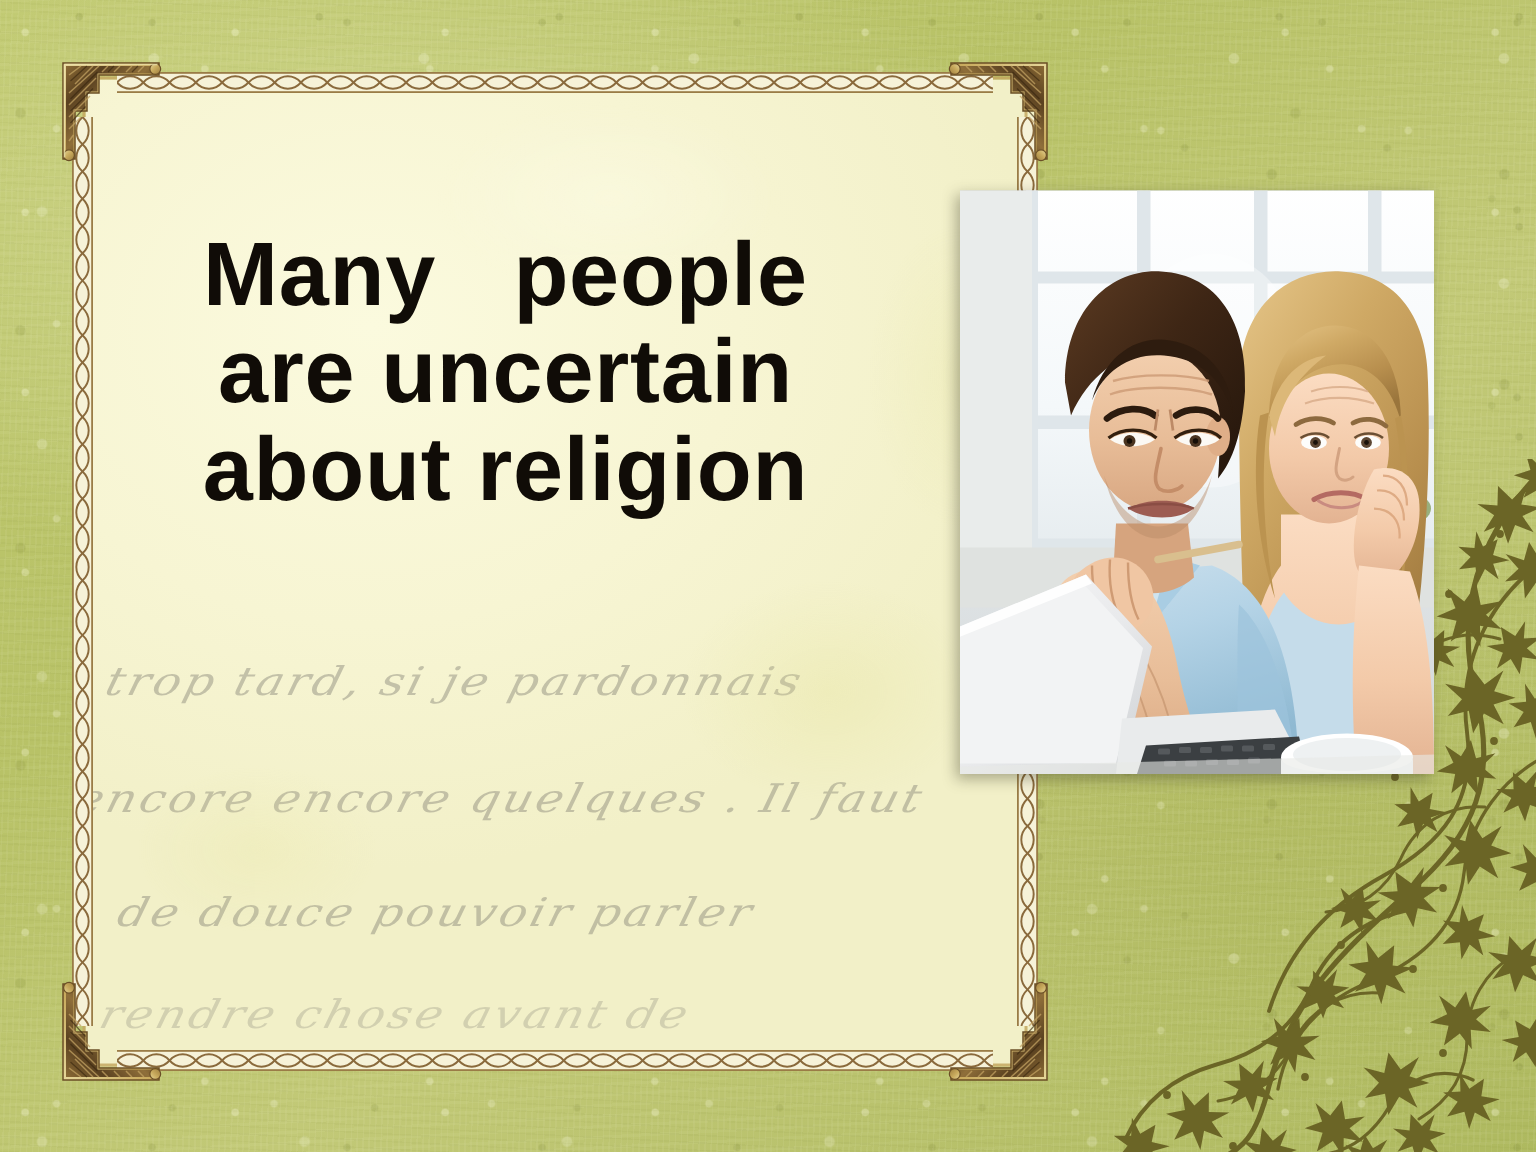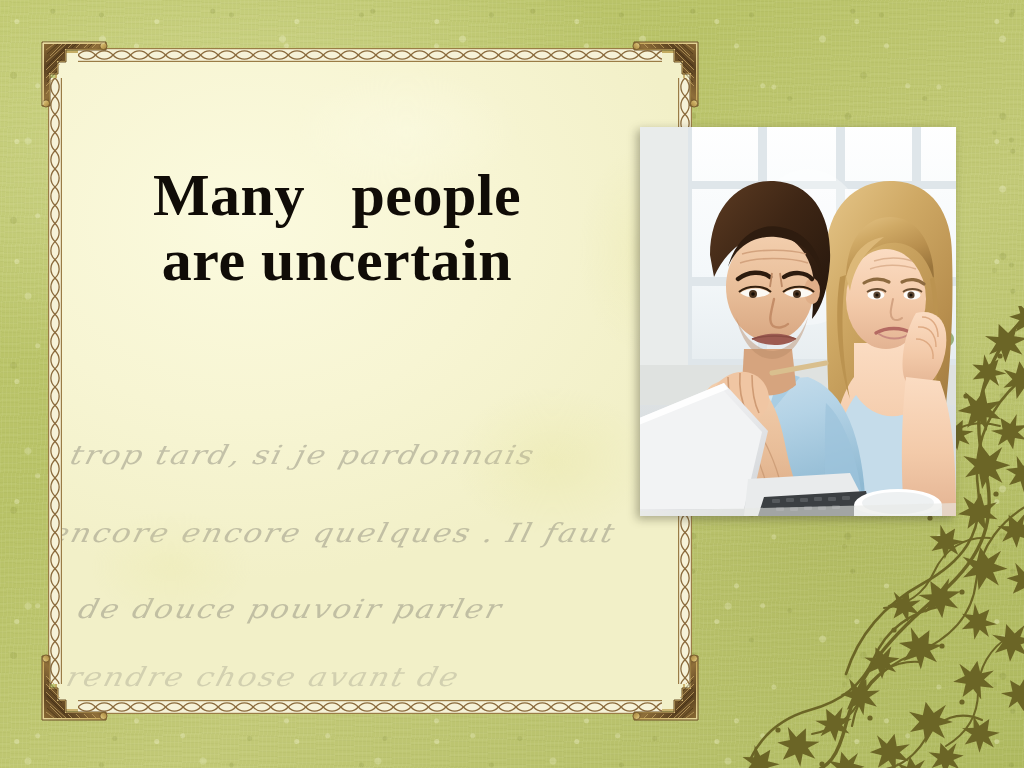--- a/index.html
+++ b/index.html
@@ -138,25 +138,25 @@
   .c-tl { left: 0;  top: 0; }
   .c-tr { right: 0; top: 0; transform: scaleX(-1); }
   .c-bl { left: 0;  bottom: 0; transform: scaleY(-1); }
   .c-br { right: 0; bottom: 0; transform: scale(-1,-1); }
   .corner svg { display: block; }
 
   
   .headline {
     position: absolute;
     left: 72px;
-    top: 163px;
+    top: 151px;
     width: 530px;
     text-align: center;
     color: #100c07;
-    font-family: Liberation Serif, serif;
+    font-family: Liberation Sans, sans-serif;
     font-weight: 700;
     font-size: 60px;
     line-height: 1.08;
     letter-spacing: .5px;
     z-index: 6;
   }
   .headline .l { display: block; white-space: pre; }
 
   
   .photo {
@@ -439,20 +439,21 @@
         </g>
         <circle cx="63.5" cy="6" r="3.6" fill="url(#gold)" stroke="#6b4f26" stroke-width=".8"></circle>
         <circle cx="6" cy="63.5" r="3.6" fill="url(#gold)" stroke="#6b4f26" stroke-width=".8"></circle>
       </svg>
     </div>
   </div>
 
   <div class="headline">
     <span class="l">Many   people</span>
     <span class="l">are uncertain</span>
+    <span class="l">about religion</span>
   </div>
 
   <div class="photo">
     <svg viewBox="0 0 316 389" xmlns="http://www.w3.org/2000/svg">
       <defs>
         <linearGradient id="room" x1="0" y1="0" x2="0" y2="1">
           <stop offset="0%" stop-color="#eff2f4"></stop>
           <stop offset="55%" stop-color="#e2e6e8"></stop>
           <stop offset="100%" stop-color="#d3d8da"></stop>
         </linearGradient>

